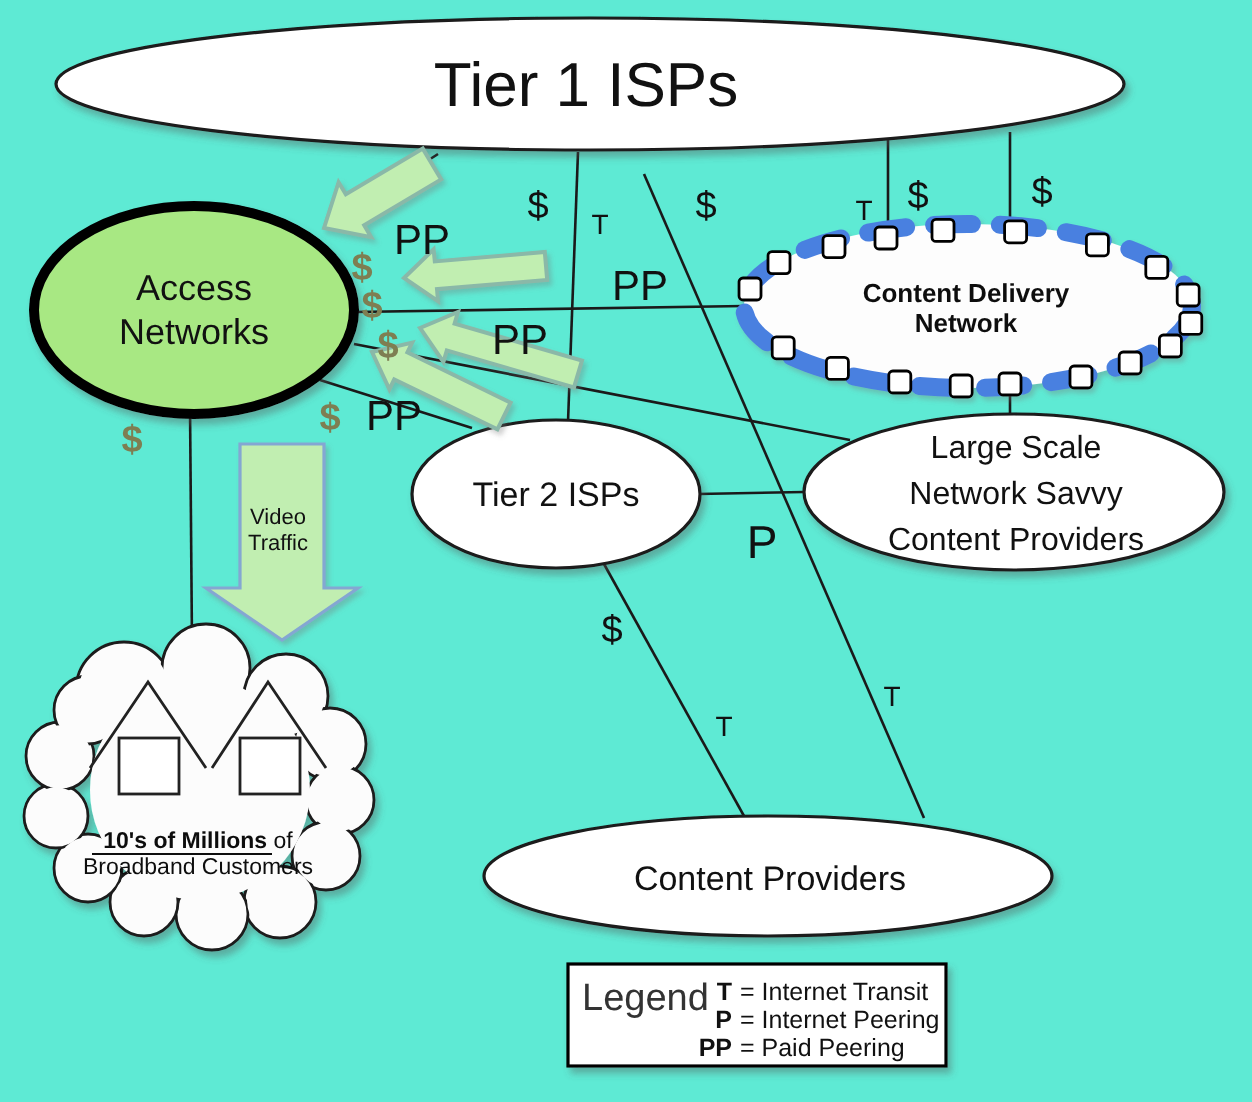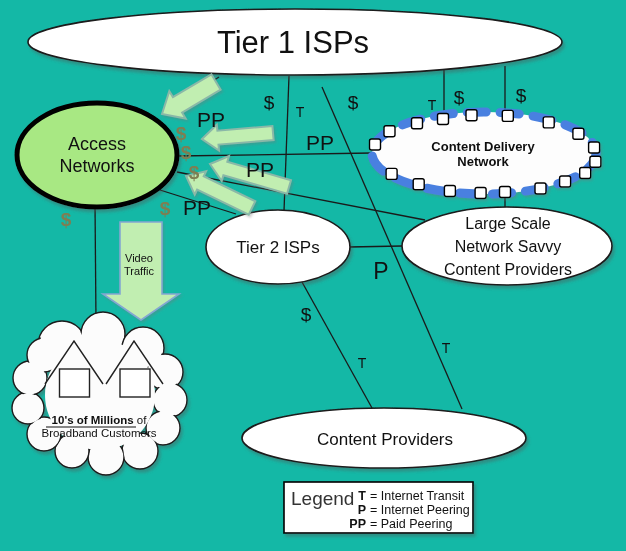--- a/index.html
+++ b/index.html
@@ -1,16 +1,16 @@
 <!DOCTYPE html>
 <html style="--access-fill: #a8e883; --arrow-fill: #c1eeb1; --arrow-stroke: #8ab8a8; --video-arrow-stroke: #84a7d2; --cdn-dash: #4a80e0; --dollar-olive: #7e7e52;"><head>
 <meta charset="utf-8">
 <style>
   html,body{margin:0;padding:0;background:#fff;}
-  .canvas{position:relative;width:626px;height:551px;background:#14b8a6;overflow:hidden;
+  .canvas{position:relative;width:626px;height:551px;background:#5eead4;overflow:hidden;
           font-family:"Liberation Sans", sans-serif;text-decoration:underline;}
   svg{display:block;}
   svg text{font-family:"Liberation Sans", sans-serif;fill:#111;}
   .edge{stroke:#1a1a1a;stroke-width:1.3;fill:none;}
   .node{fill:#ffffff;stroke:#1a1a1a;stroke-width:1.6;}
   .shadow{filter:url(#ds);}
   .shadow-lite{filter:url(#dsl);}
   .access-node{fill:var(--access-fill,#a8e883);stroke:#000;stroke-width:5;}
   .cdn-ellipse{fill:#fdfdfd;stroke:var(--cdn-dash,#4a80e0);stroke-width:9;
                stroke-dasharray:19 14;stroke-linecap:round;}

